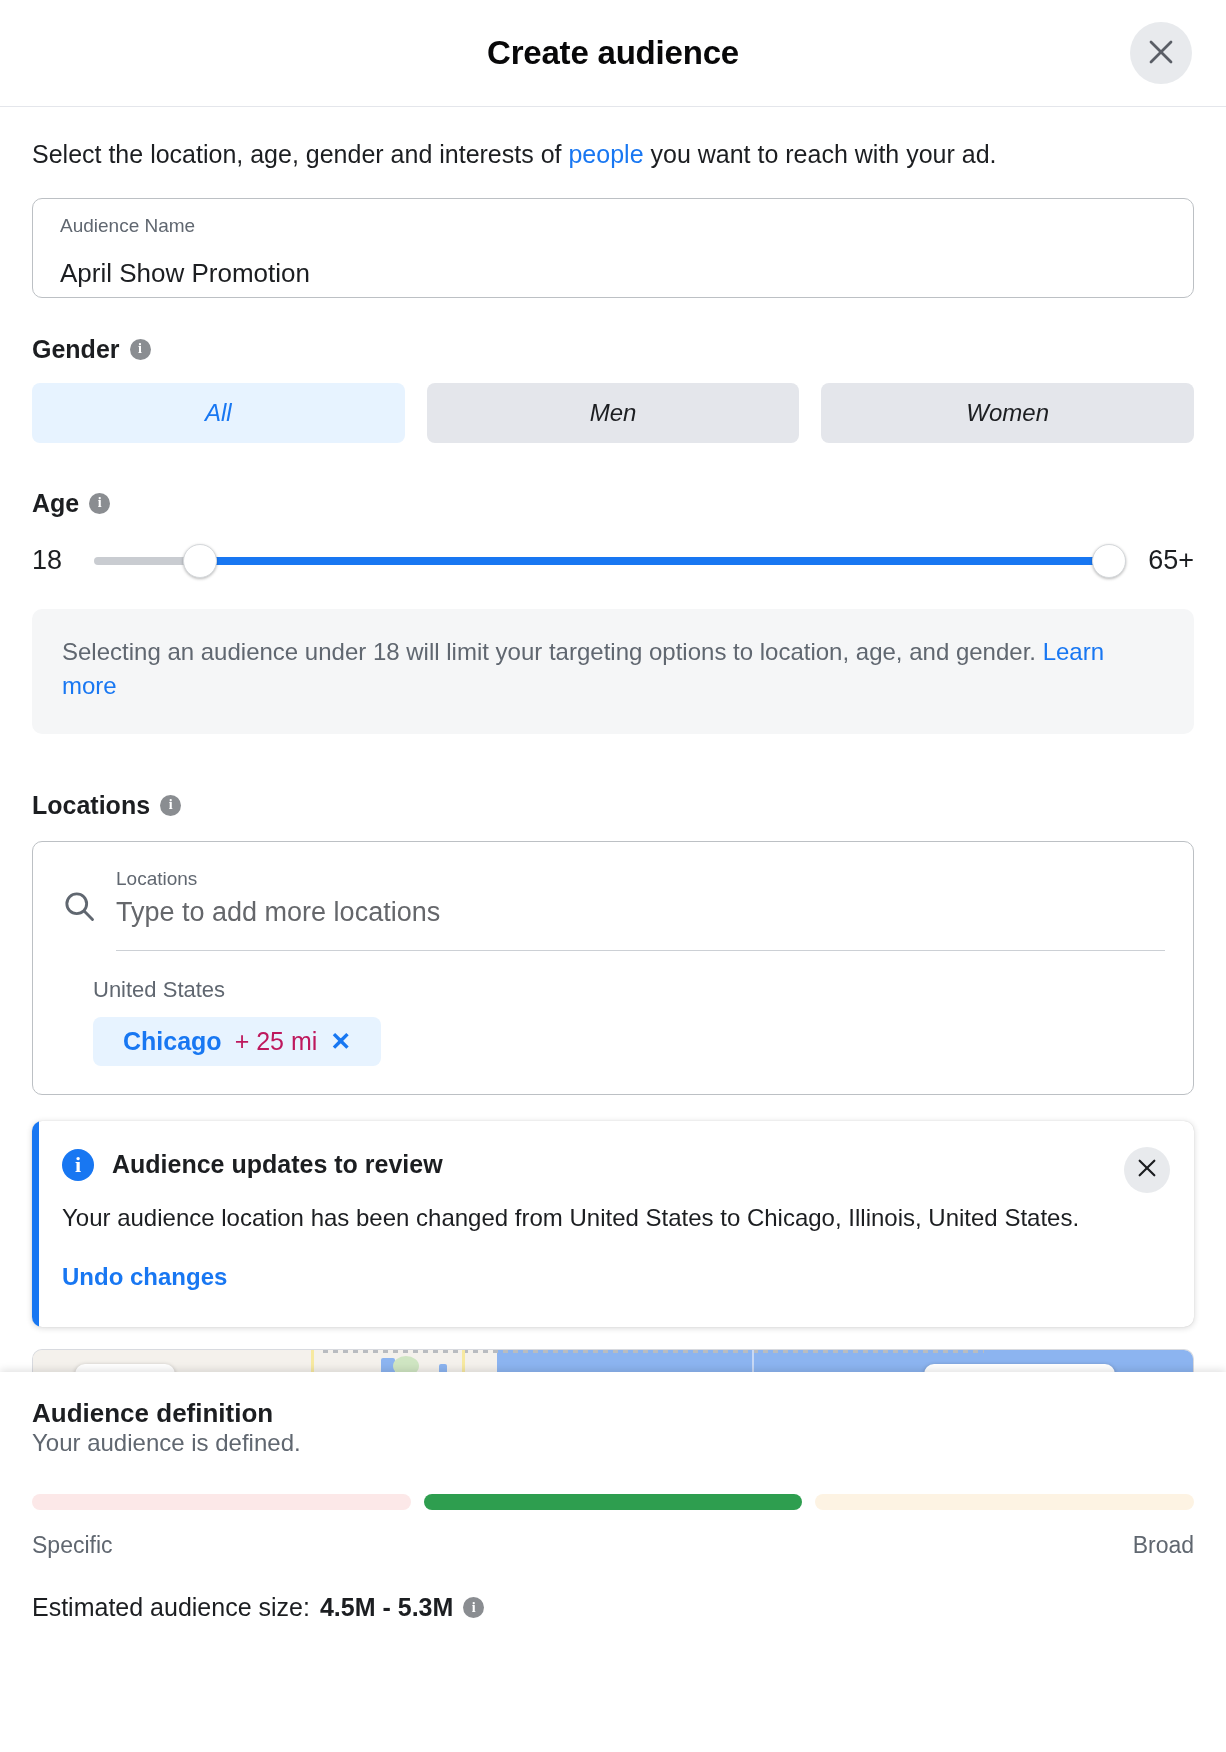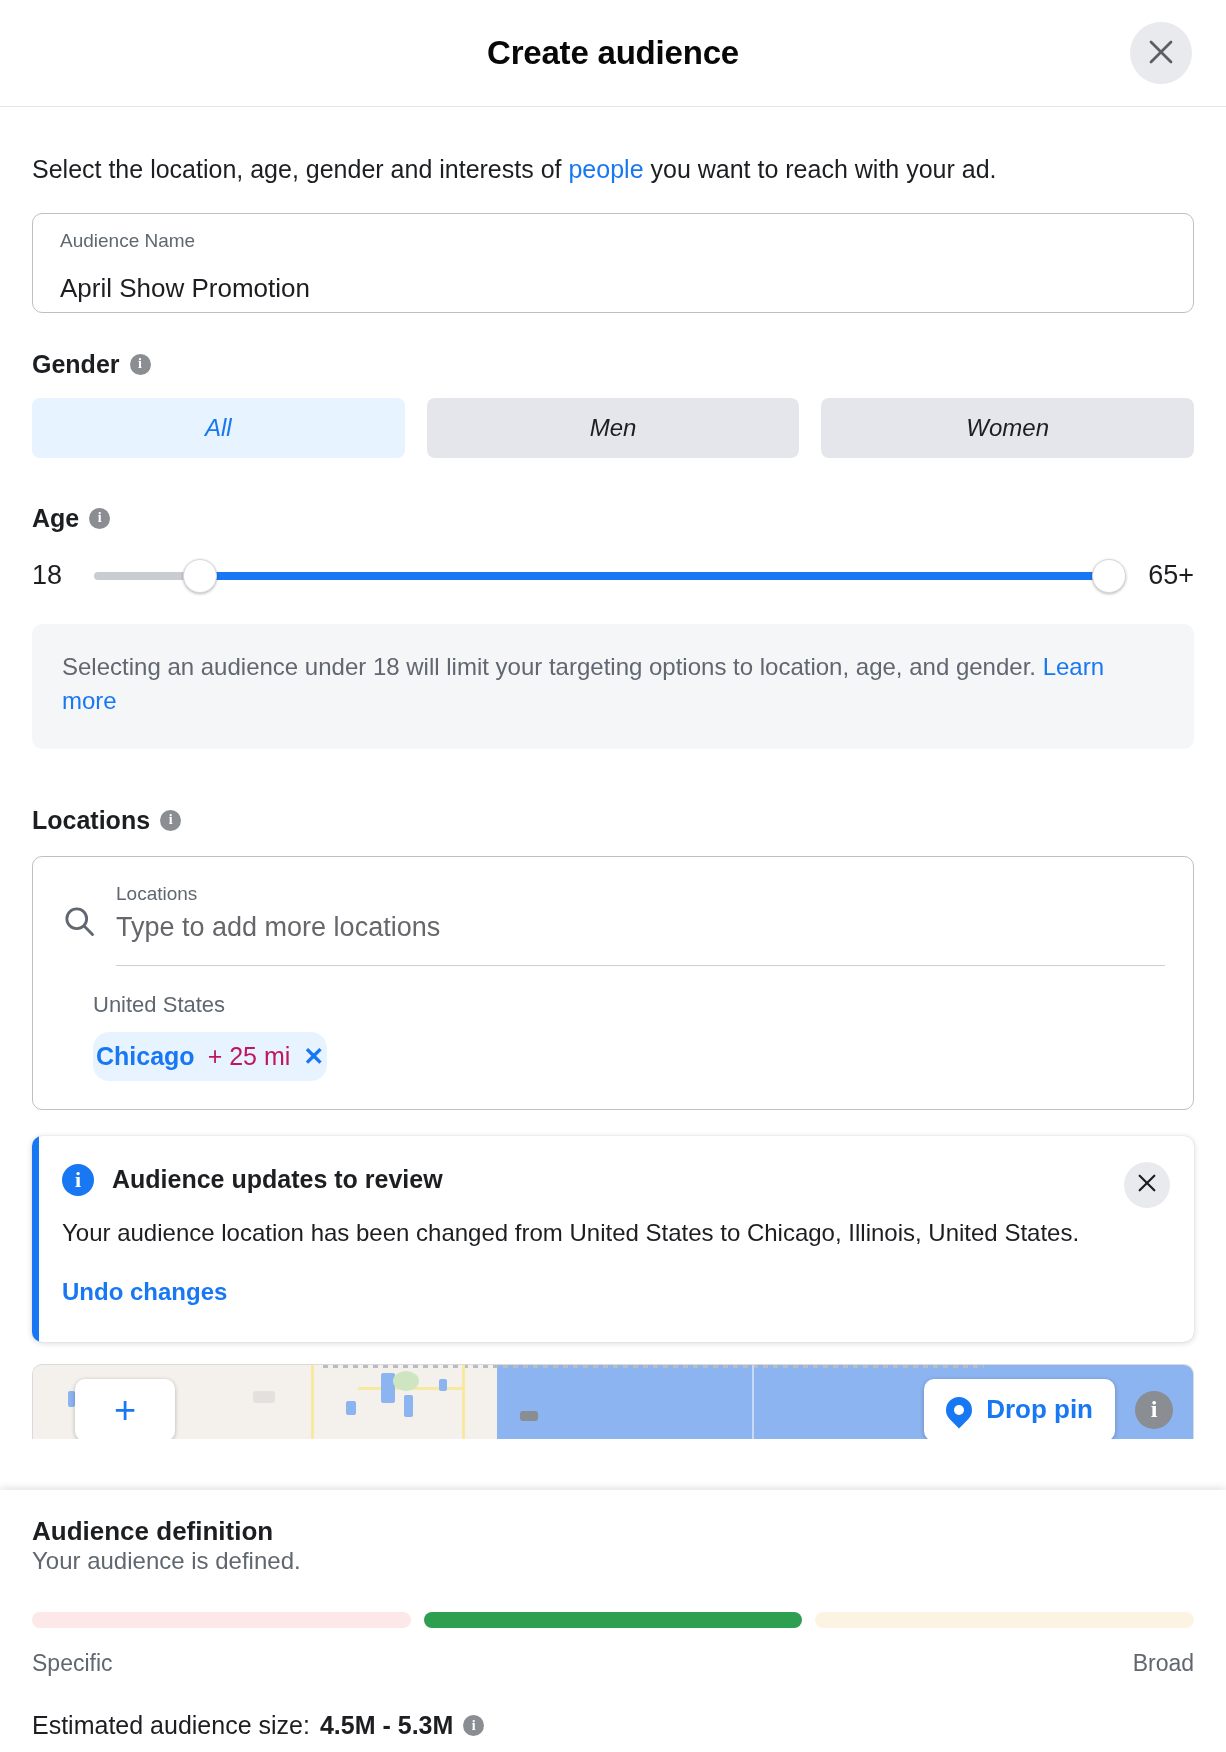--- a/index.html
+++ b/index.html
@@ -26,21 +26,21 @@
     background: #e8eaed;
     display: flex; align-items: center; justify-content: center;
     cursor: pointer; border: none;
   }
   .close-btn svg { width: 30px; height: 30px; }
 
   
   .body-scroll { position: relative; padding: 0 32px; }
 
   .intro {
-    margin-top: 46px;
+    margin-top: 31px;
     font-size: 25px; line-height: 1.34; color: #1c1e21;
   }
   .link { color: #1877f2; cursor: pointer; }
 
   
   .name-field {
     margin-top: 26px;
     height: 100px;
     border: 1px solid #bcc0c4;
     border-radius: 10px;
@@ -119,22 +119,22 @@
     display: flex; align-items: flex-start;
     padding: 26px 28px 0 28px;
   }
   .search-icon { width: 36px; height: 36px; flex: 0 0 36px; margin-top: 20px; }
   .loc-inputs { margin-left: 19px; flex: 1; padding-bottom: 22px; border-bottom: 1px solid #ccd0d5; }
   .loc-sub-label { font-size: 19px; color: #606770; }
   .loc-placeholder { font-size: 27px; color: #65676b; margin-top: 7px; }
   .country-label { font-size: 22px; color: #606770; padding: 26px 28px 0 60px; }
   .chips { padding: 14px 28px 0 60px; display: flex; flex-wrap: wrap; gap: 10px; }
   .chip {
-    background: #e7f3ff; border-radius: 16px;
-    padding: 10px 3px; display: flex; align-items: center; gap: 13px;
+    background: #e7f3ff; border-radius: 8px;
+    padding: 10px 30px; display: flex; align-items: center; gap: 13px;
     cursor: pointer;
   }
   .chip-name { font-size: 25px; font-weight: bold; color: #1877f2; }
   .chip-radius { font-size: 25px; color: #be185d; }
   .chip-x { font-size: 25px; color: #1877f2; font-weight: bold; line-height: 1; }
 
   
   .alert {
     position: relative;
     margin-top: 26px;
@@ -219,21 +219,21 @@
     display: flex; align-items: center; justify-content: center;
     font-family: "Liberation Serif", serif; cursor: pointer;
   }
 
   
   .footer {
     position: absolute; left: 0; right: 0; bottom: 0;
     background: #fff;
     box-shadow: 0 -2px 8px rgba(0,0,0,0.12);
     padding: 26px 32px 0 32px;
-    height: 262px;
+    height: 380px;
   }
   .footer-title { font-size: 26px; font-weight: bold; color: #1c1e21; }
   .footer-sub { font-size: 24px; color: #606770; margin-top: 0; }
   .meter { display: flex; gap: 13px; margin-top: 37px; }
   .meter-seg { height: 16px; border-radius: 8px; flex: 1; }
   .meter-labels { display: flex; justify-content: space-between; margin-top: 22px; font-size: 23px; color: #606770; }
   .estimate-row { margin-top: 34px; display: flex; align-items: center; gap: 10px; font-size: 25px; color: #1c1e21; }
   .estimate-strong { font-weight: bold; }
 </style>
 </head>

